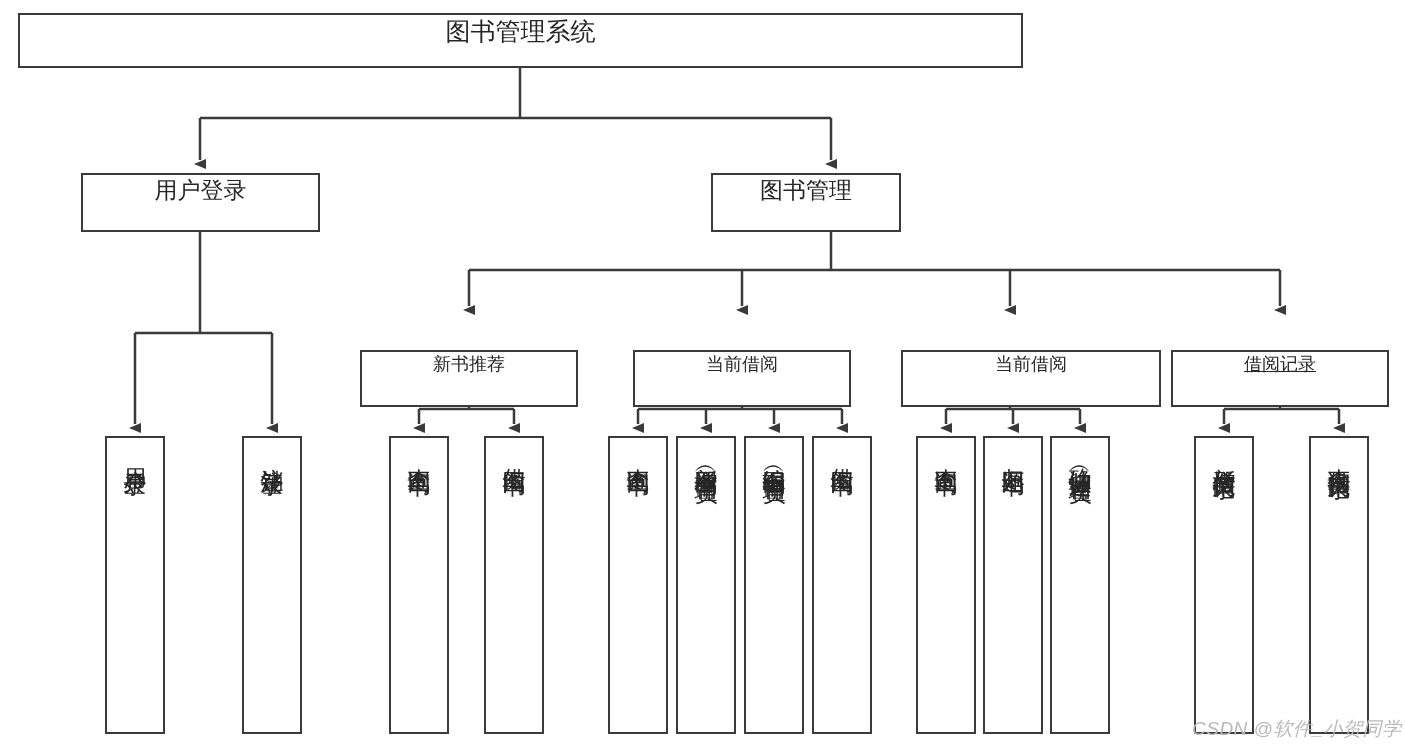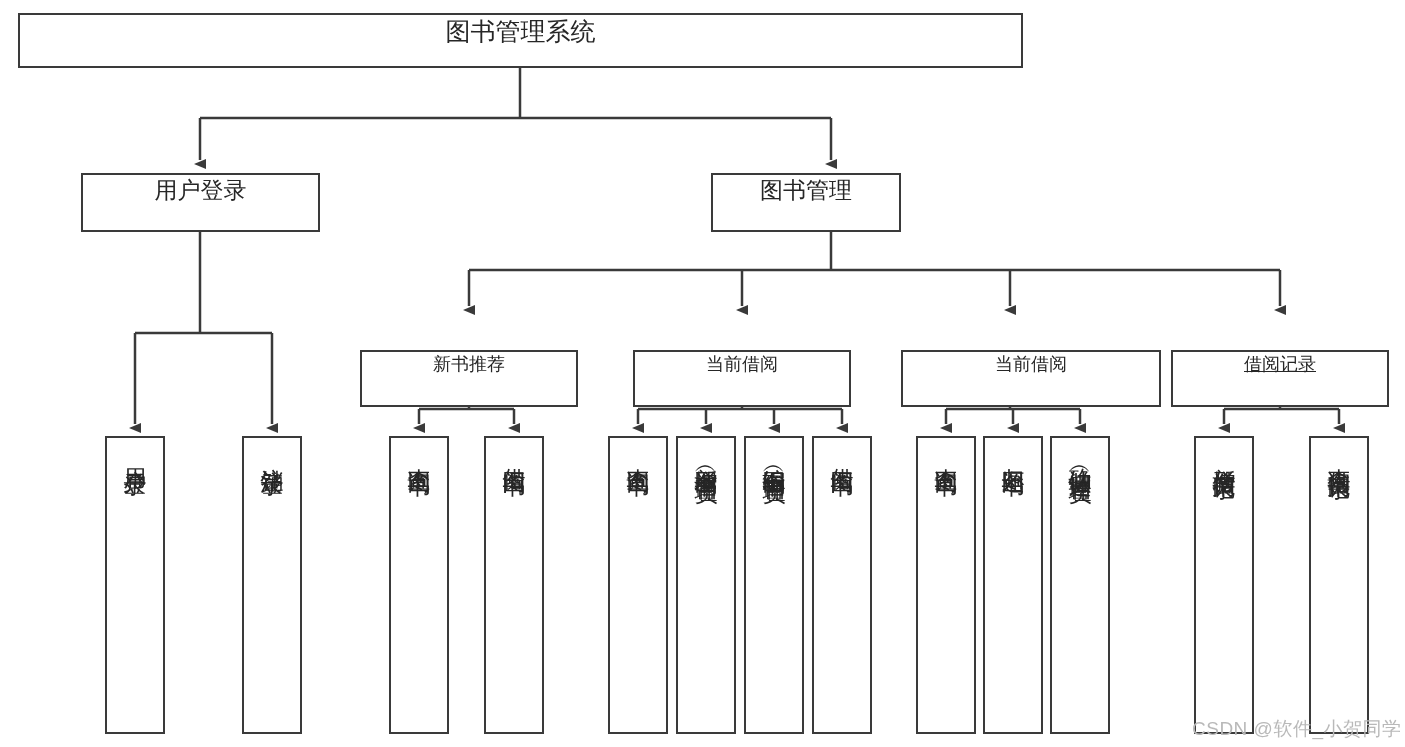--- a/index.html
+++ b/index.html
@@ -60,20 +60,21 @@
     white-space: nowrap;
     display: block;
   }
   .watermark {
     position: absolute;
     font-size: 19px;
     color: #b9b9b9;
     white-space: nowrap;
     z-index: 3;
     letter-spacing: 0.5px;
+    font-style: italic;
   }
 </style>
 </head>
 <body>
 
 <div id="canvas">
 
   <svg id="wires" viewBox="0 0 1405 747" xmlns="http://www.w3.org/2000/svg">
     <defs>
       <marker id="arrow" markerWidth="10" markerHeight="12" refX="1" refY="6" orient="auto" markerUnits="userSpaceOnUse">

